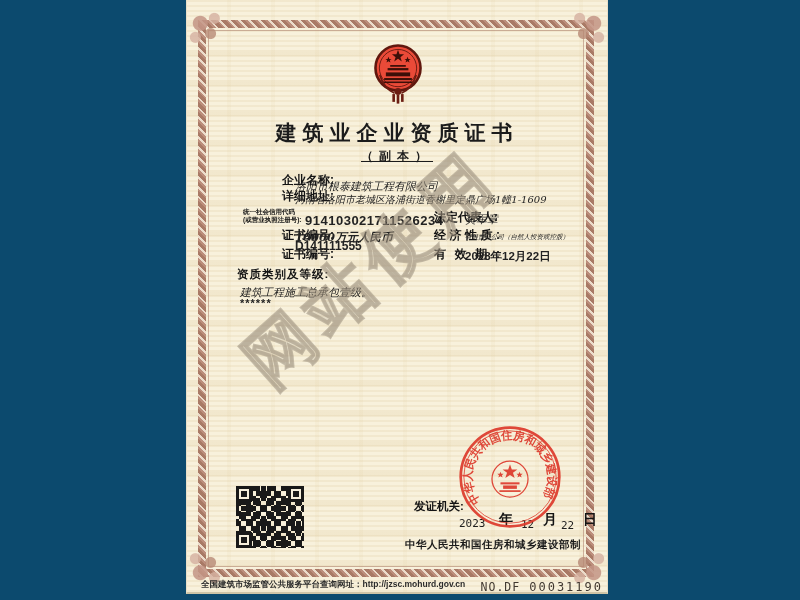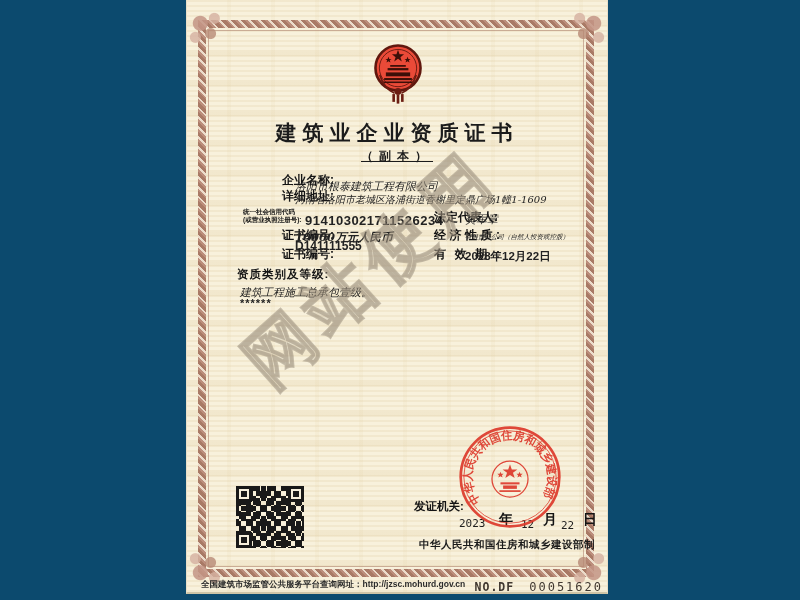--- a/index.html
+++ b/index.html
@@ -89,28 +89,28 @@
   }
   .finder::after { content:""; position:absolute; left:2px; top:2px; width:6px; height:6px; background:#191919; }
   .f-tl { left:0; top:0; } .f-tr { right:0; top:0; } .f-bl { left:0; bottom:0; }
 
   
   .issuer { position:absolute; left:227px; top:499px; font-size:11.5px; font-weight:700; color:#141414; }
   .d-num { position:absolute; font-size:11px; color:#1e1e1e; font-family:"DejaVu Sans Mono", monospace; }
   .d-unit { position:absolute; font-size:14px; font-weight:700; color:#141414; }
   .seal { position:absolute; left:270px; top:424px; width:106px; height:106px; opacity:.92; z-index:4; }
   .madeby {
-    position:absolute; left:218px; top:538px; width:190px; text-align:right;
+    position:absolute; left:218px; top:538px; width:190px; text-align:left;
     font-size:10.5px; font-weight:700; color:#1a1a1a; letter-spacing:.5px;
   }
 
   
   .footer-url { position:absolute; left:14px; top:579px; font-size:8.5px; font-weight:700; color:#2c2c2c; white-space:nowrap; }
   .serial { position:absolute; right:4px; top:576px; color:#403830; font-family:"DejaVu Sans Mono", monospace; white-space:nowrap; }
-  .serial .pfx { font-size:11.5px; letter-spacing:1px; margin-right:15px;font-weight:bold; }
+  .serial .pfx { font-size:11.5px; letter-spacing:1px; margin-right:9px; }
   .serial .num { font-size:12px; letter-spacing:2px; }
 </style>
 </head>
 <body>
 
 <div class="stage">
   <div class="paper">
 
     <div class="frame"></div>
     <div class="corner c-tl"></div>
@@ -201,17 +201,17 @@
     <span class="d-unit" style="left:312px; top:511px;">年</span>
     <span class="d-num" style="left:334px; top:518px;">12</span>
     <span class="d-unit" style="left:356px; top:511px;">月</span>
     <span class="d-num" style="left:374px; top:519px;">22</span>
     <span class="d-unit" style="left:396px; top:511px;">日</span>
 
     <div class="madeby">中华人民共和国住房和城乡建设部制</div>
 
     <span class="footer-url">全国建筑市场监管公共服务平台查询网址：http://jzsc.mohurd.gov.cn</span>
     <span class="serial">
-      <span class="pfx">NO.DF</span><span class="num">00051620</span>
+      <span class="pfx">NO.DF</span><span class="num">00031190</span>
     </span>
 
   </div>
 </div>
 
 </body></html>

